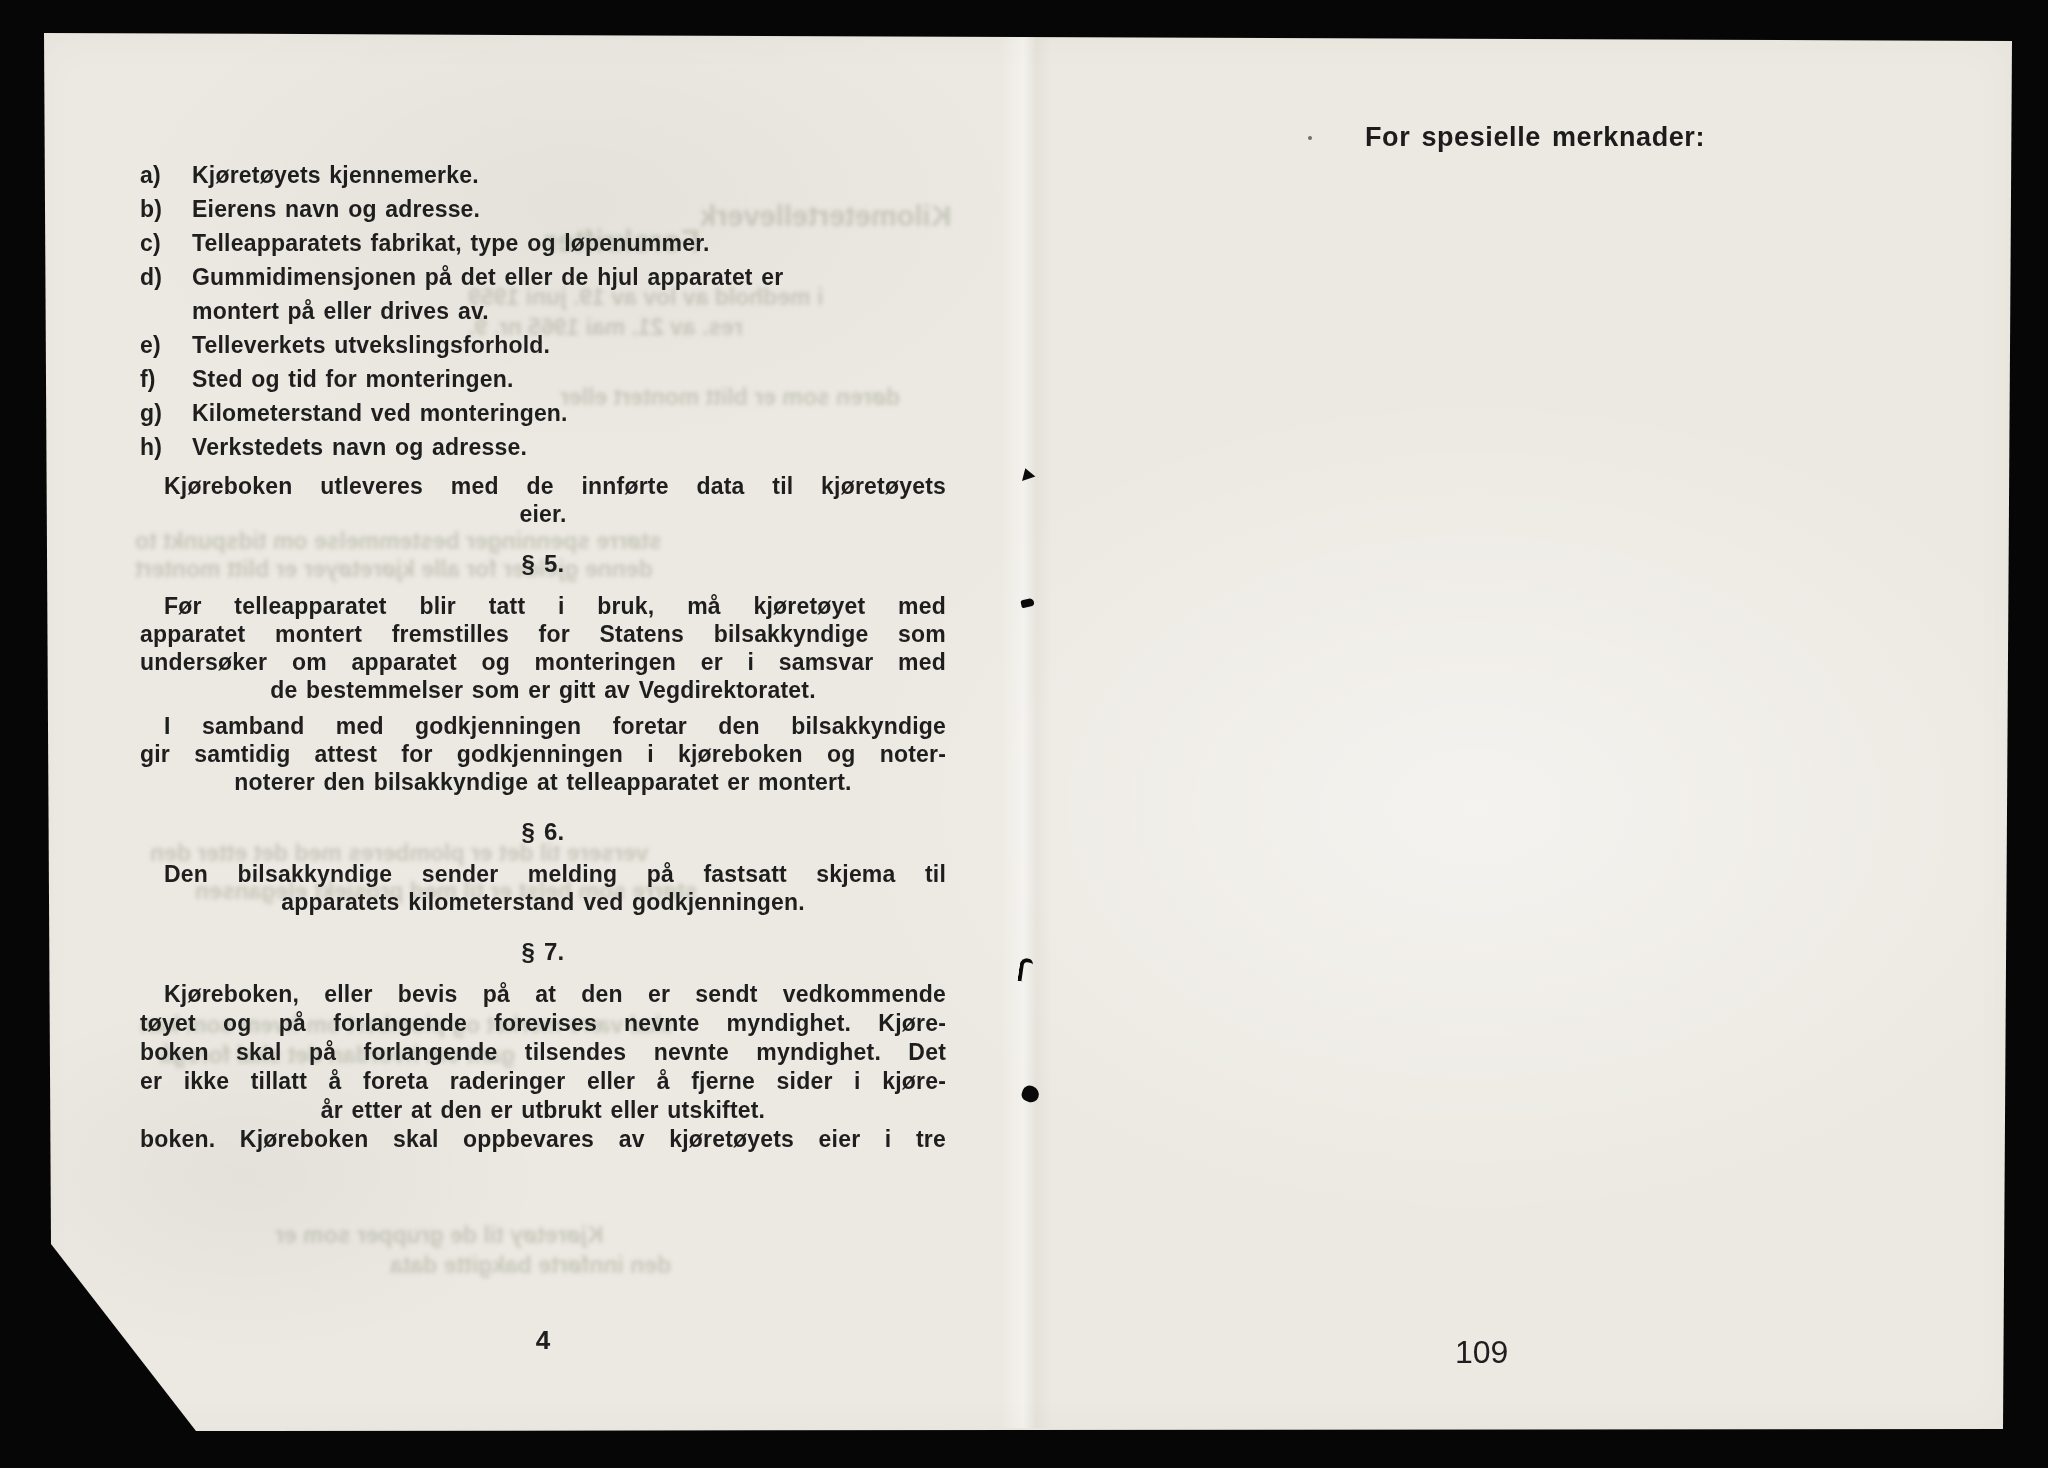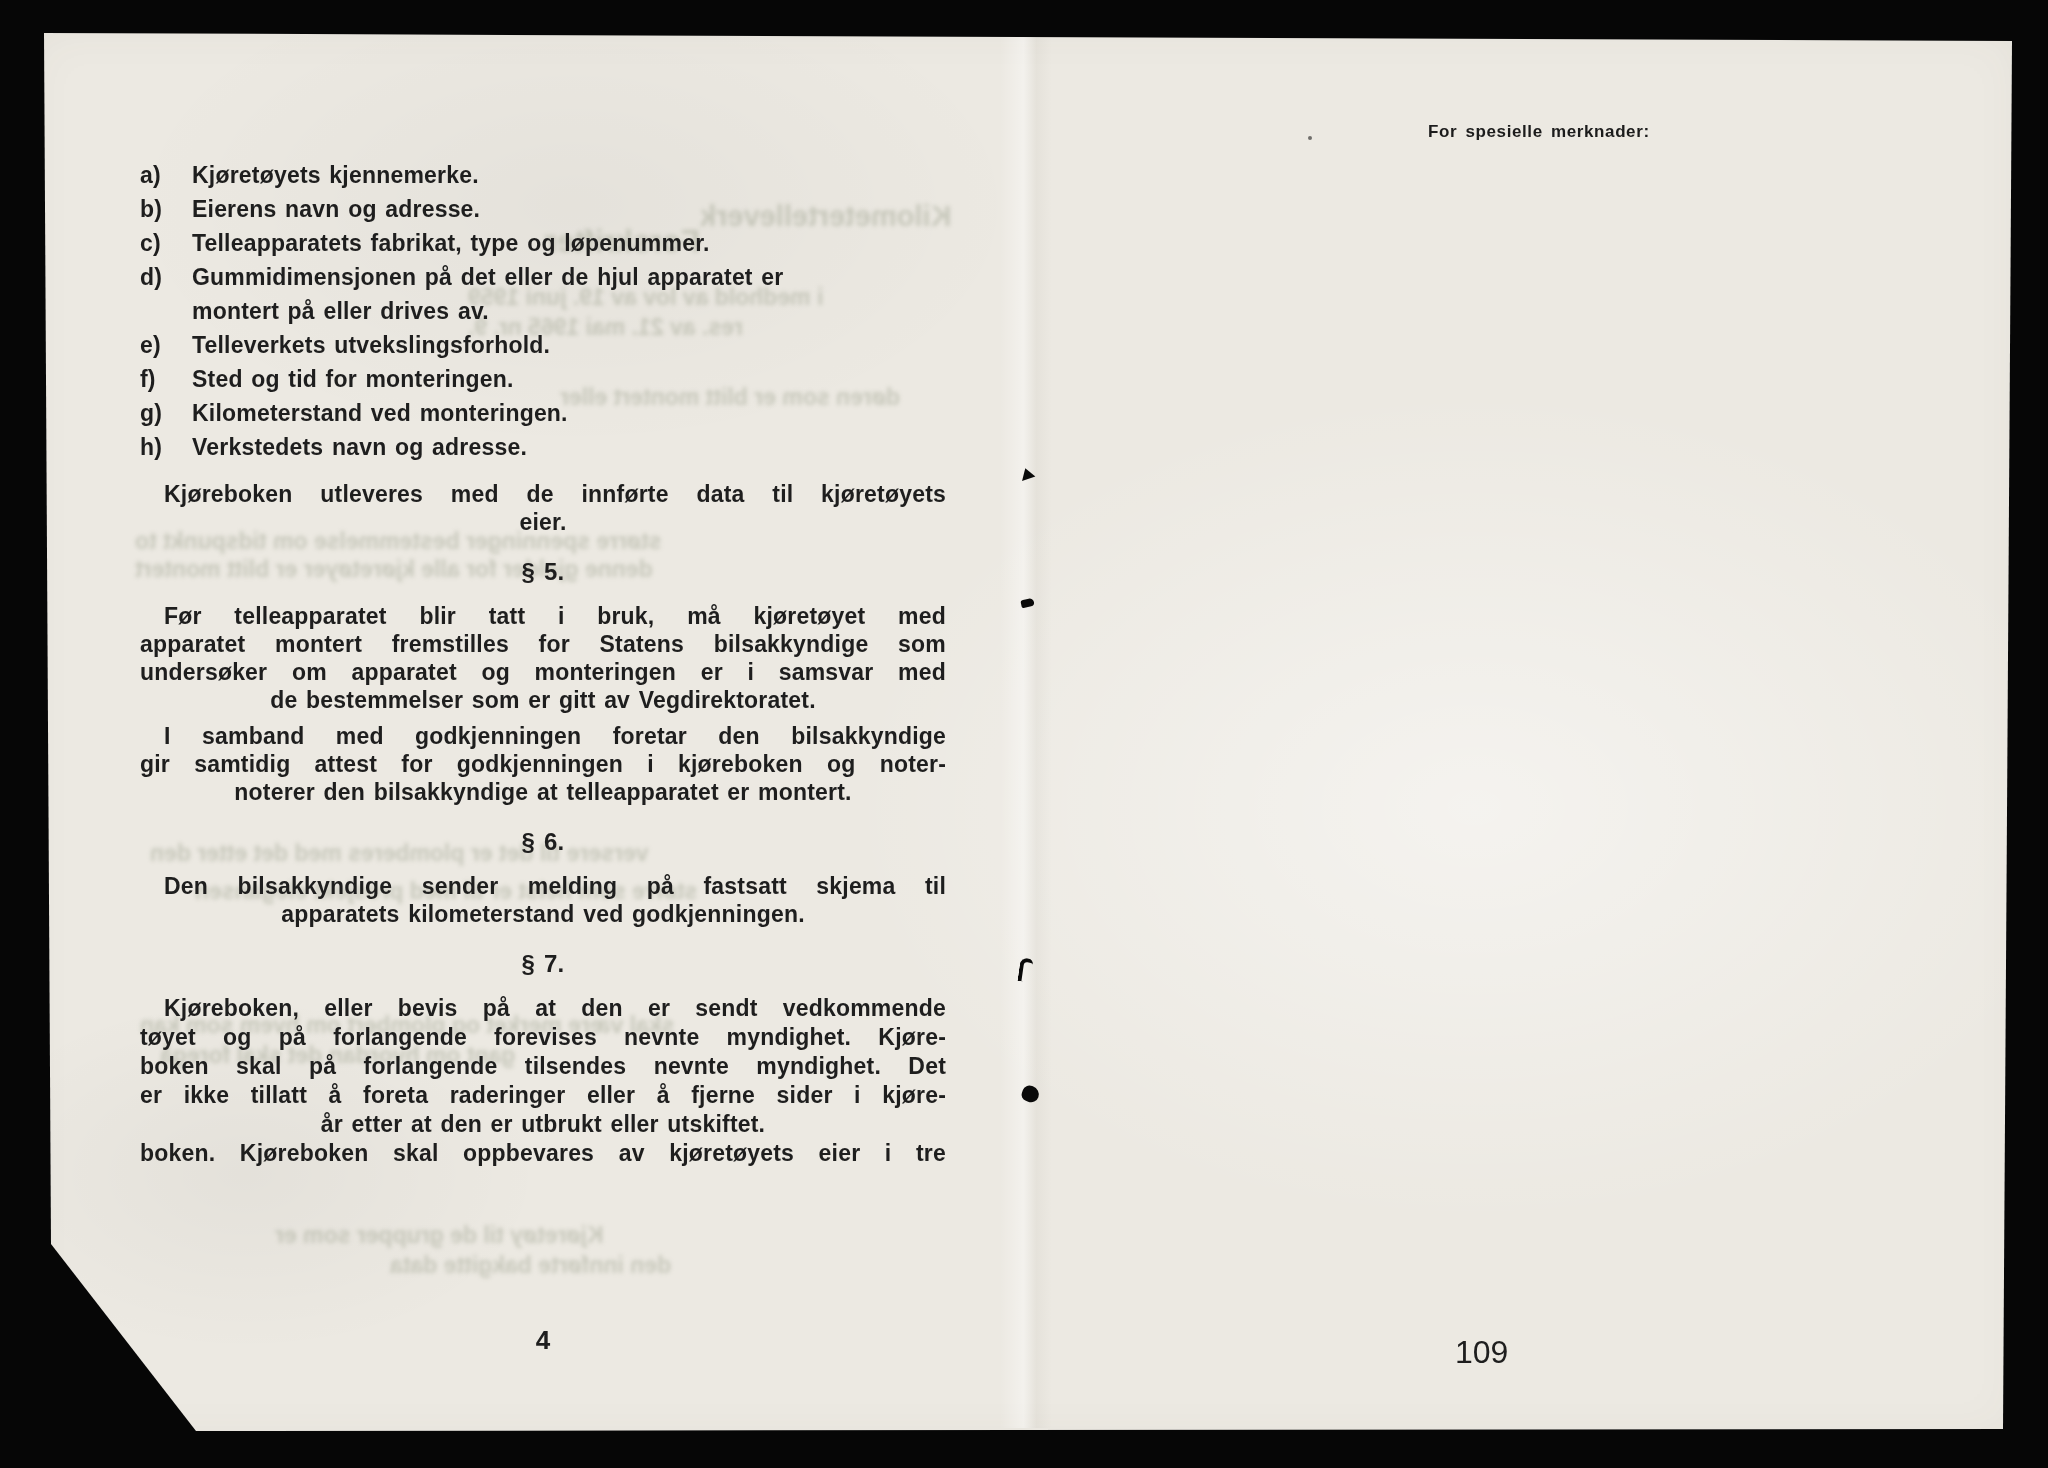--- a/index.html
+++ b/index.html
@@ -26,36 +26,36 @@
   }
   
   .col-left{
     position:absolute;left:140px;top:158px;width:806px;
     color:#1e1e1e;font-size:23px;font-weight:700;word-spacing:2px;letter-spacing:.2px;
   }
   .list{line-height:34px;}
   .li{display:flex;}
   .li .lbl{flex:0 0 52px;}
   .li .itxt{flex:1 1 auto;}
-  .para{line-height:28px;margin-top:16px;}
+  .para{line-height:28px;margin-top:8px;}
   .para7{line-height:29px;}
   .line{text-align:center;}
   .line.jl{text-align:justify;text-align-last:justify;}
   .line.ind{padding-left:24px;}
   .shead{
     margin-top:22px;margin-bottom:14px;text-align:center;font-size:24px;line-height:28px;
   }
   .pnum-left{
     position:absolute;left:140px;top:1325px;width:806px;text-align:center;
     color:#1e1e1e;font-size:26px;font-weight:700;
   }
   
   .remarks{
-    position:absolute;left:1428px;top:122px;
-    color:#1c1c1c;font-size:17px;font-weight:700;letter-spacing:.6px;word-spacing:3px;
+    position:absolute;left:1365px;top:122px;
+    color:#1c1c1c;font-size:27px;font-weight:700;letter-spacing:.6px;word-spacing:3px;
   }
   .pnum-right{
     position:absolute;left:1455px;top:1334px;width:120px;text-align:left;
     color:#1e1e1e;font-size:32px;font-weight:400;
   }
   
   .ghost{
     position:absolute;color:#a3a795;opacity:.5;filter:blur(2.3px);
     transform:scaleX(-1);font-weight:700;font-size:23px;white-space:nowrap;
     pointer-events:none;

